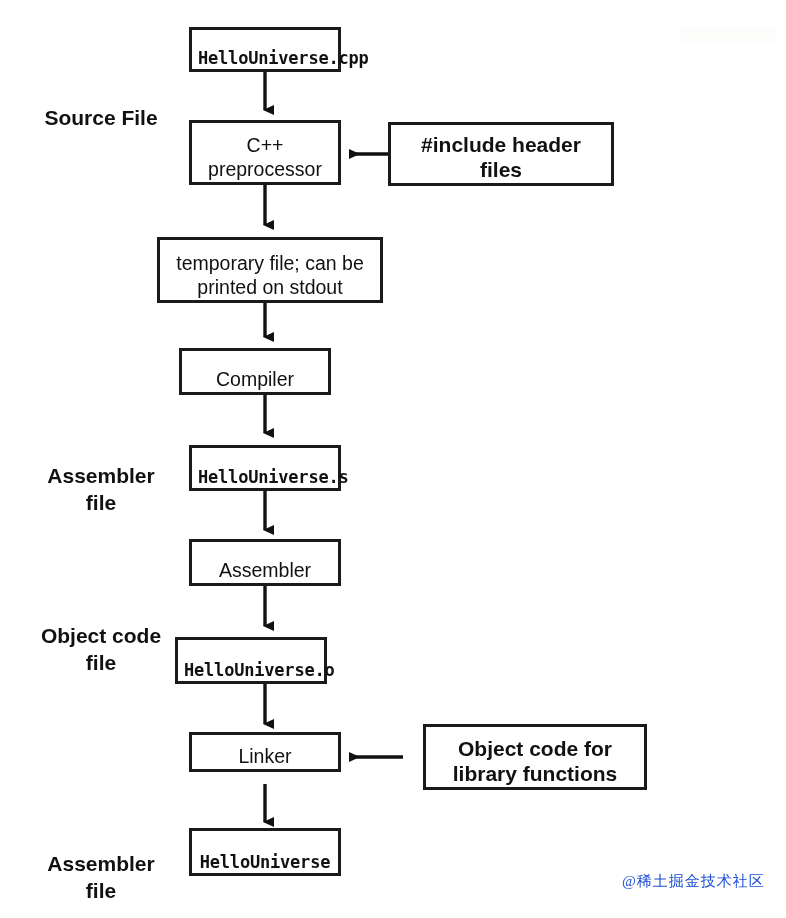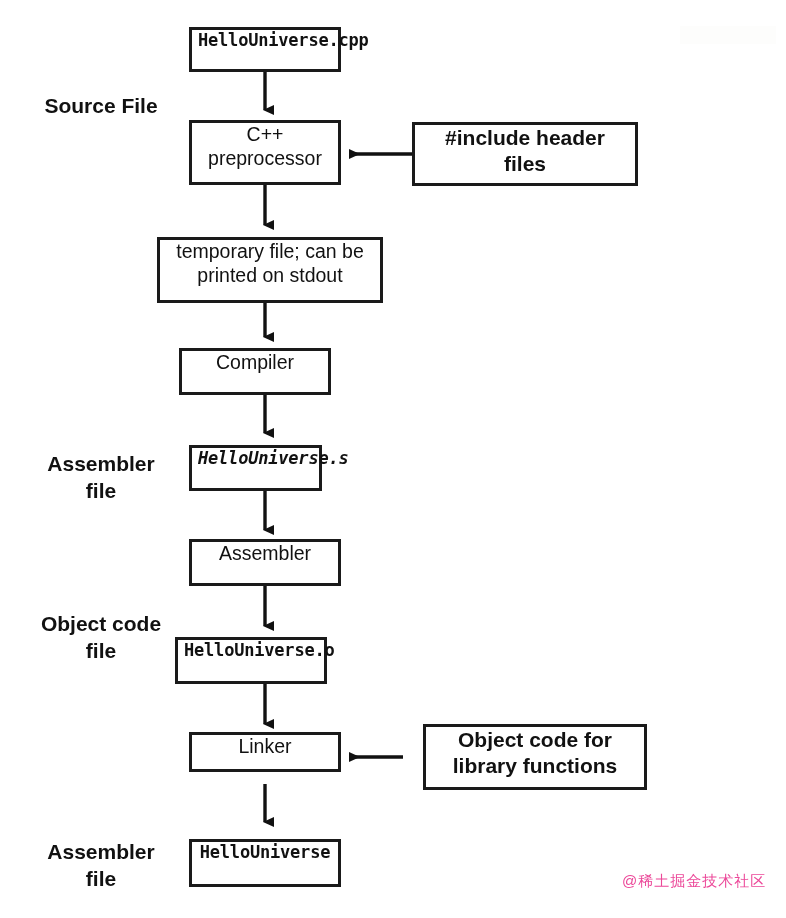--- a/index.html
+++ b/index.html
@@ -19,21 +19,21 @@
     overflow: hidden;
   }
 
   
   .node {
     position: absolute;
     box-sizing: border-box;
     border: 3px solid #1a1a1a;
     background: #ffffff;
     display: flex;
-    align-items: flex-start;
+    align-items: flex-end;
     justify-content: center;
     text-align: center;
     line-height: 1.22;
   }
   .node .txt {
     display: block;
     width: 100%;
     padding: 0 6px;
     box-sizing: border-box;
     white-space: pre-line;
@@ -61,38 +61,39 @@
   
   .stage-label {
     position: absolute;
     font-family: "Liberation Sans", sans-serif;
     font-weight: bold;
     font-size: 21px;
     color: #111111;
     line-height: 1.3;
     text-align: center;
     white-space: pre-line;
+    margin-top: 12px;
   }
 
   
   #wires {
     position: absolute;
     left: 0;
     top: 0;
     width: 786px;
     height: 918px;
     pointer-events: none;
   }
 
   
   .watermark {
     position: absolute;
-    font-family: Liberation Sans, sans-serif;
+    font-family: Liberation Serif, serif;
     font-size: 15px;
-    color: #ec4899;
+    color: #1d4ed8;
     letter-spacing: 1px;
     white-space: nowrap;
   }
   .ghost-block {
     position: absolute;
     background: #fdfdfc;
   }
 </style>
 </head>
 <body>
@@ -148,54 +149,54 @@
 
   <div class="node mono" style="left:189px; top:27px; width:152px; height:45px;">
     <span class="txt">HelloUniverse.cpp</span>
   </div>
 
   <div class="node proc" style="left:189px; top:120px; width:152px; height:65px;">
     <span class="txt">C++
 preprocessor</span>
   </div>
 
-  <div class="node strong" style="left:412px; top:122px; width:226px; height:64px;">
+  <div class="node strong" style="left:388px; top:122px; width:226px; height:64px;">
     <span class="txt">#include header
 files</span>
   </div>
 
   <div class="node proc" style="left:157px; top:237px; width:226px; height:66px;">
     <span class="txt">temporary file; can be
 printed on stdout</span>
   </div>
 
   <div class="node proc" style="left:179px; top:348px; width:152px; height:47px;">
     <span class="txt">Compiler</span>
   </div>
 
-  <div class="node mono" style="left:189px; top:445px; width:133px; height:46px;font-style:italic;">
+  <div class="node mono" style="left:189px; top:445px; width:152px; height:46px;">
     <span class="txt">HelloUniverse.s</span>
   </div>
 
   <div class="node proc" style="left:189px; top:539px; width:152px; height:47px;">
     <span class="txt">Assembler</span>
   </div>
 
   <div class="node mono" style="left:175px; top:637px; width:152px; height:47px;">
     <span class="txt">HelloUniverse.o</span>
   </div>
 
   <div class="node proc" style="left:189px; top:732px; width:152px; height:40px;">
     <span class="txt">Linker</span>
   </div>
 
   <div class="node strong" style="left:423px; top:724px; width:224px; height:66px;">
     <span class="txt">Object code for
 library functions</span>
   </div>
 
-  <div class="node mono" style="left:189px; top:828px; width:152px; height:48px;margin-top:11px;">
+  <div class="node mono" style="left:189px; top:828px; width:152px; height:48px;">
     <span class="txt">HelloUniverse</span>
   </div>
 
   <div class="watermark" style="left:622px; top:872px;">@稀土掘金技术社区</div>
 
 </div>
 
 </body></html>

